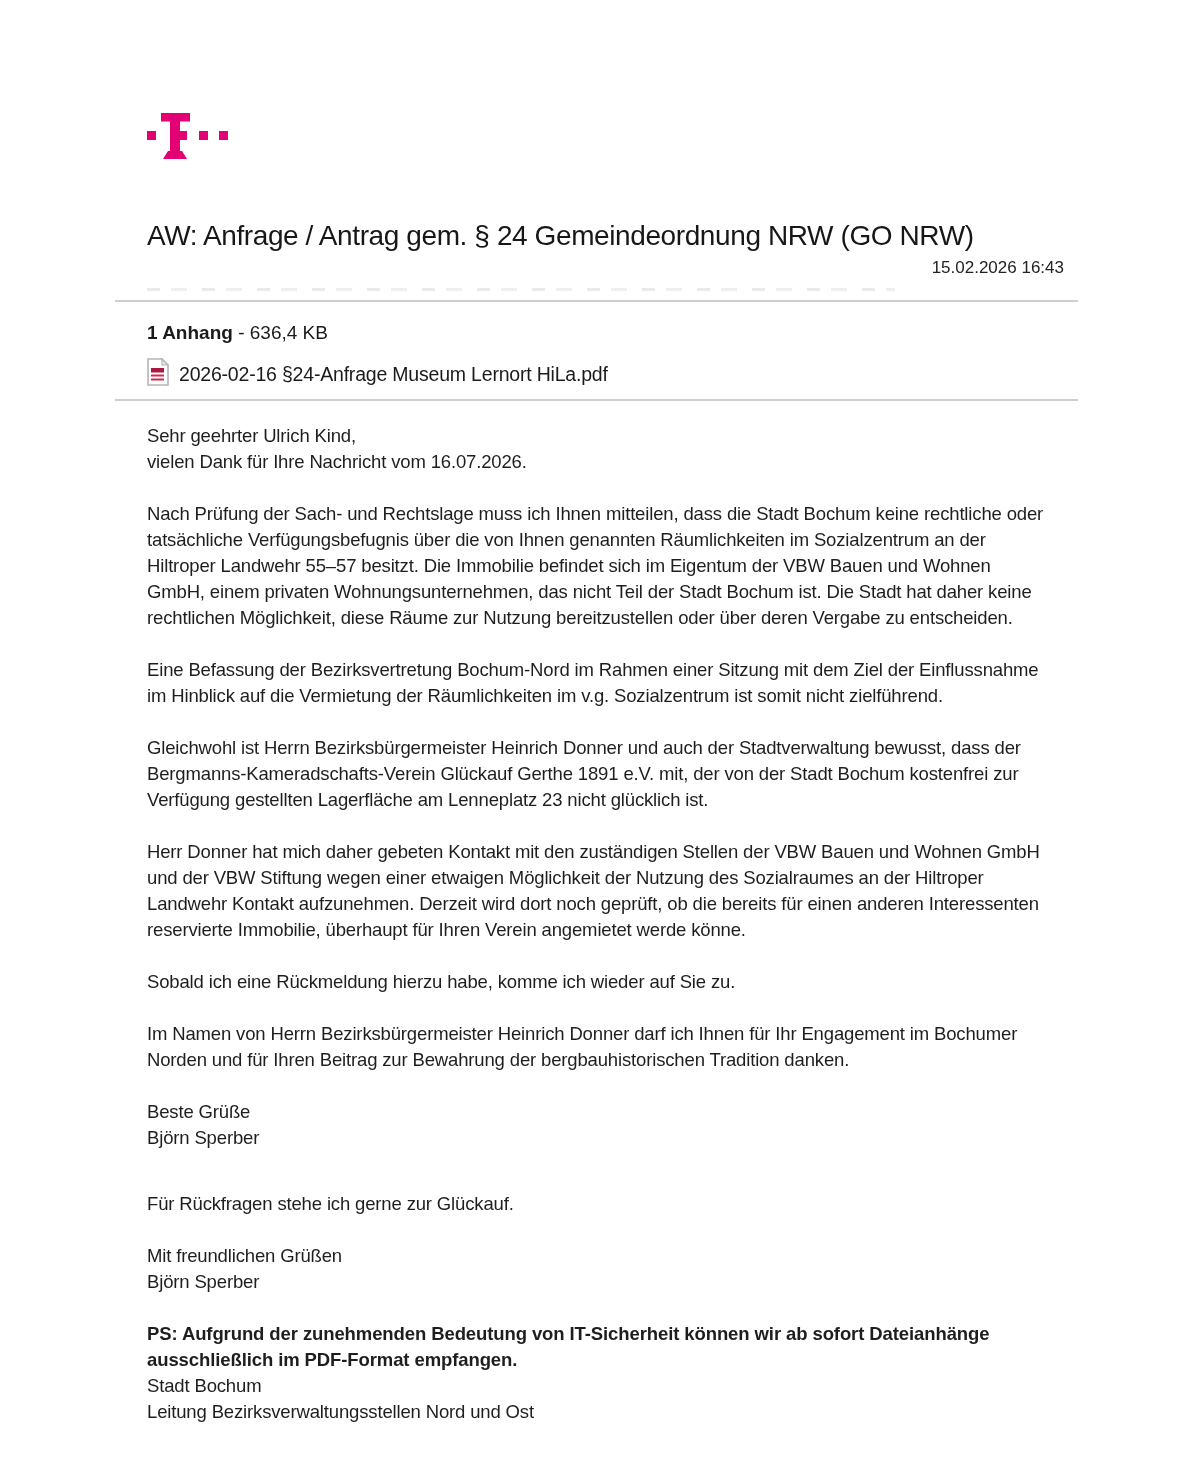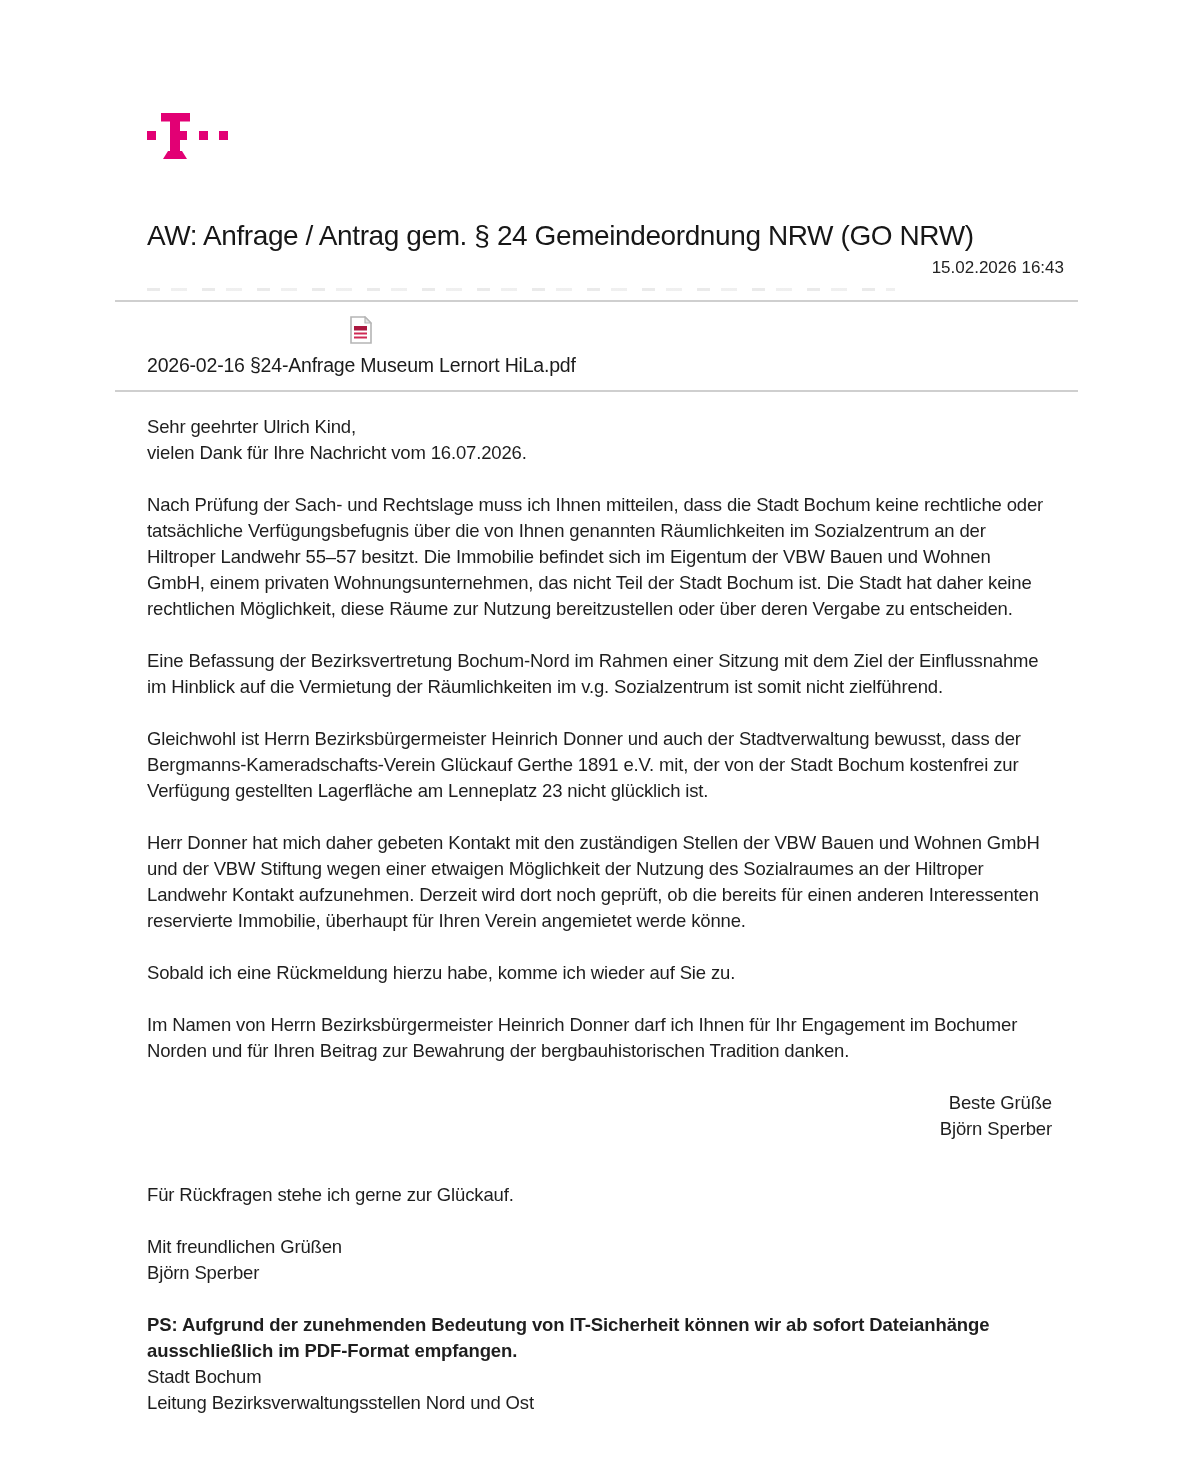--- a/index.html
+++ b/index.html
@@ -66,25 +66,24 @@
   
   .attach-summary {
     margin: 20px 0 0 32px;
     font-size: 19px;
     color: #1b1b1b;
   }
   .attach-summary .bold-label { font-weight: 700; }
   .file-row {
     margin: 14px 0 0 32px;
     display: flex;
-    align-items: center;
+    align-items: flex-end;
     gap: 10px;
     cursor: pointer;
     width: fit-content;
-    flex-direction: column;
   }
   .file-name {
     font-size: 19.5px;
     letter-spacing: -0.2px;
     color: #1b1b1b;
   }
   .pdf-ico { width: 22px; height: 28px; flex: 0 0 auto; }
 
   
   .mail-body {
@@ -92,21 +91,21 @@
     width: 905px;
     font-size: 18.5px;
     line-height: 26px;
     letter-spacing: -0.15px;
     color: #1e1e1e;
   }
   .para {
     white-space: pre-line;
     margin: 0 0 26px 0;
   }
-  .para.gap-lg { margin-bottom: 40px; text-align: right; }
+  .para.gap-lg { margin-bottom: 40px; }
   .para.bold { font-weight: 700; letter-spacing: -0.1px; }
   .para.tight { margin-bottom: 0; }
 </style>
 </head>
 <body>
 
 <div class="page">
   <div class="container">
 
     <div class="logo-wrap">
@@ -123,20 +122,21 @@
       </svg>
     </div>
 
     <h1 class="subject">AW: Anfrage / Antrag gem. § 24 Gemeindeordnung NRW (GO NRW)</h1>
     <div class="date-row">15.02.2026 16:43</div>
 
     <div class="clip-remnant"></div>
 
     <div class="divider"></div>
 
+    <div class="attach-summary"><span class="bold-label">1 Anhang</span><span> - 636,4 KB</span></div>
 
     <div class="file-row">
       <span class="pdf-ico">
         <svg width="22" height="28" viewBox="0 0 22 28" xmlns="http://www.w3.org/2000/svg" aria-hidden="true">
           <path d="M1 1 h14 l6 6 v20 h-20 z" fill="#ffffff" stroke="#b5b5b5" stroke-width="1.6"></path>
           <path d="M15 1 l6 6 h-6 z" fill="#e5e5e5" stroke="#b5b5b5" stroke-width="1.2"></path>
           <rect x="4" y="10" width="13" height="4.5" fill="#ab1840"></rect>
           <rect x="4" y="16.5" width="13" height="2" fill="#cf2a55"></rect>
           <rect x="4" y="20.5" width="13" height="2" fill="#cf2a55"></rect>
         </svg>

